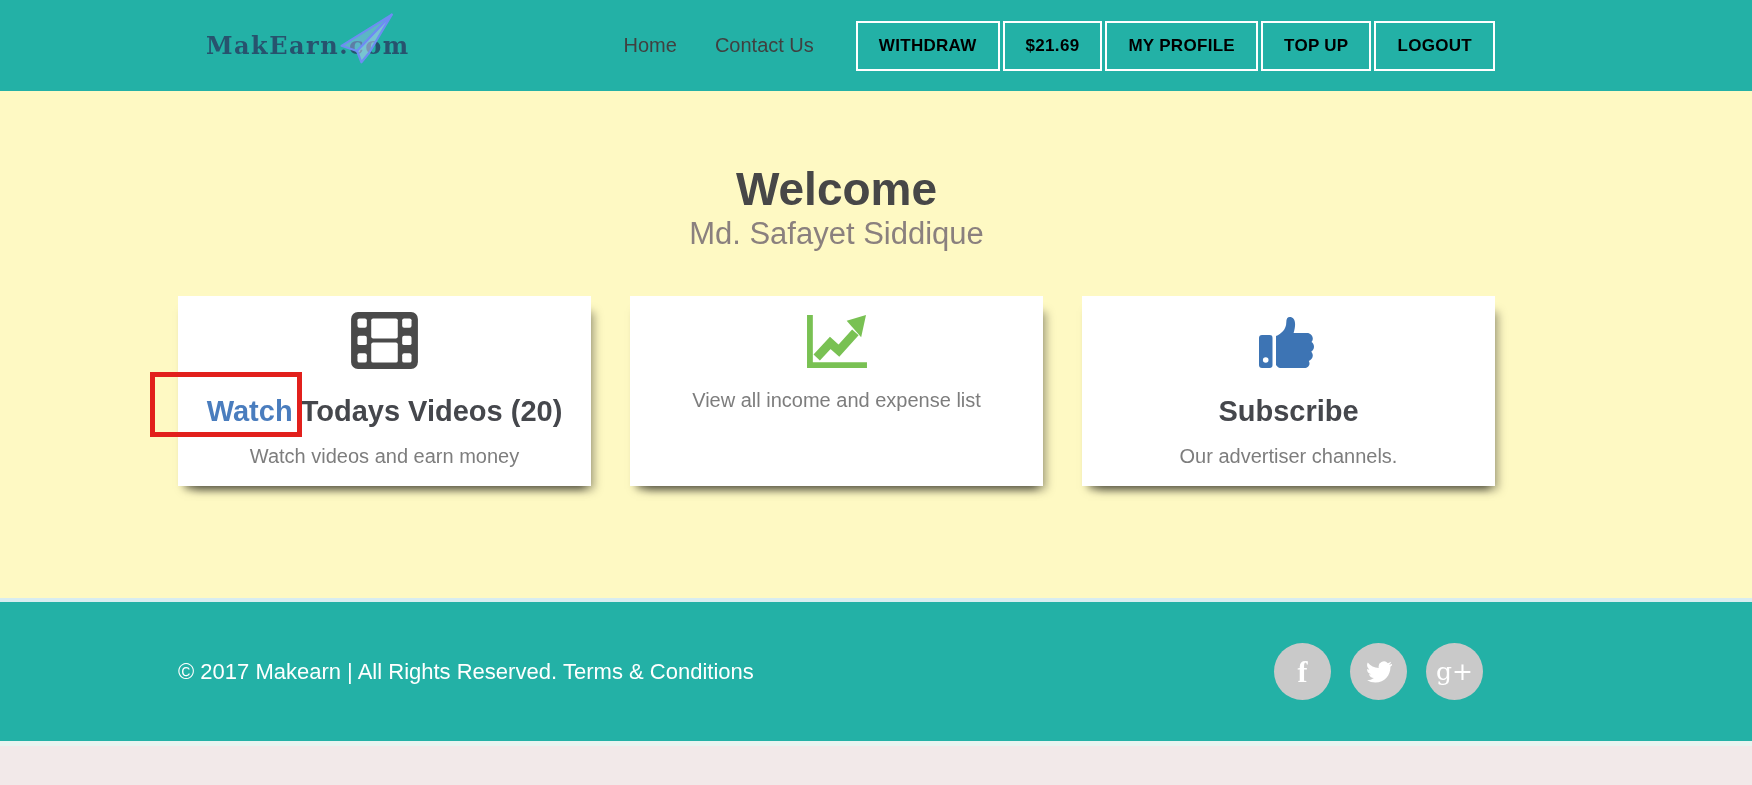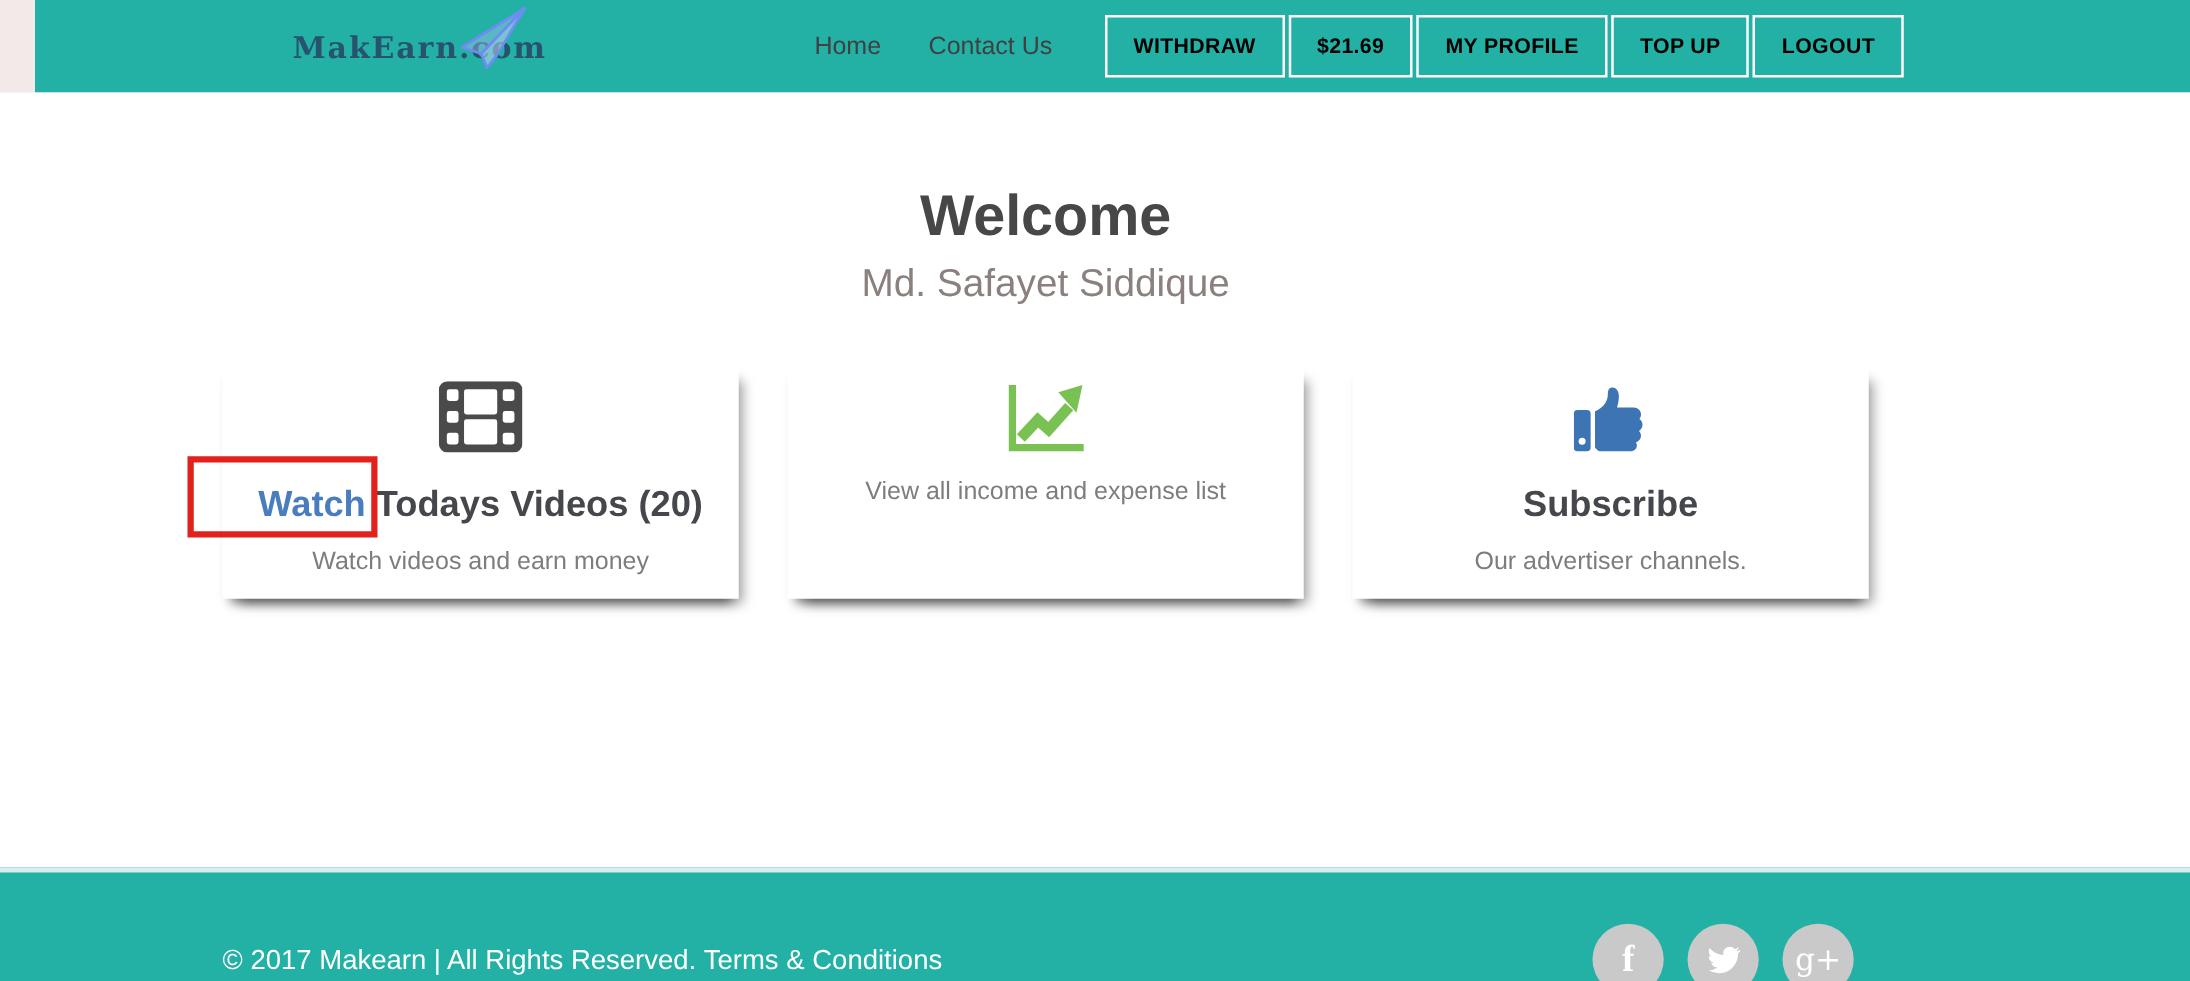--- a/index.html
+++ b/index.html
@@ -7,25 +7,24 @@
   body {
     font-family: "Liberation Sans", sans-serif;
     background: #f2e9e9;
     overflow: hidden;
     position: relative;
   }
   .container { width: 1317px; margin-left: 178px; }
 
   
   header {
-    height: 74px;
+    height: 91px;
     background: #23b1a6;
     display: flex;
     align-items: flex-end;
-    margin-left: 28px;
   }
   .header-inner { display: flex; align-items: center; height: 100%; }
   .logo {
     position: relative;
     margin-left: 28px;
     cursor: pointer;
     text-decoration: none;
   }
   .logo-text {
     font-family: "DejaVu Serif", serif;
@@ -58,30 +57,30 @@
     font-weight: bold;
     letter-spacing: 0.3px;
     padding: 0 21px;
     margin-left: 3px;
     cursor: pointer;
     white-space: nowrap;
   }
   .btn-group .hbtn:first-child { margin-left: 0; }
 
   
-  .hero { height: 620px; background: #ffffff; }
+  .hero { height: 507px; background: #fef9c3; }
   .hero-inner { text-align: center; padding-top: 72px; }
   .welcome {
     font-size: 46px;
     font-weight: bold;
     color: #474747;
     line-height: 1.15;
   }
   .username {
-    margin-top: 10px;
+    margin-top: 0;
     font-size: 31px;
     color: #8a807e;
     line-height: 36px;
   }
 
   .cards { margin-top: 44px; display: flex; gap: 39px; text-align: center; border-radius: 18px; }
   .card {
     width: 413px;
     height: 190px;
     background: #ffffff;

